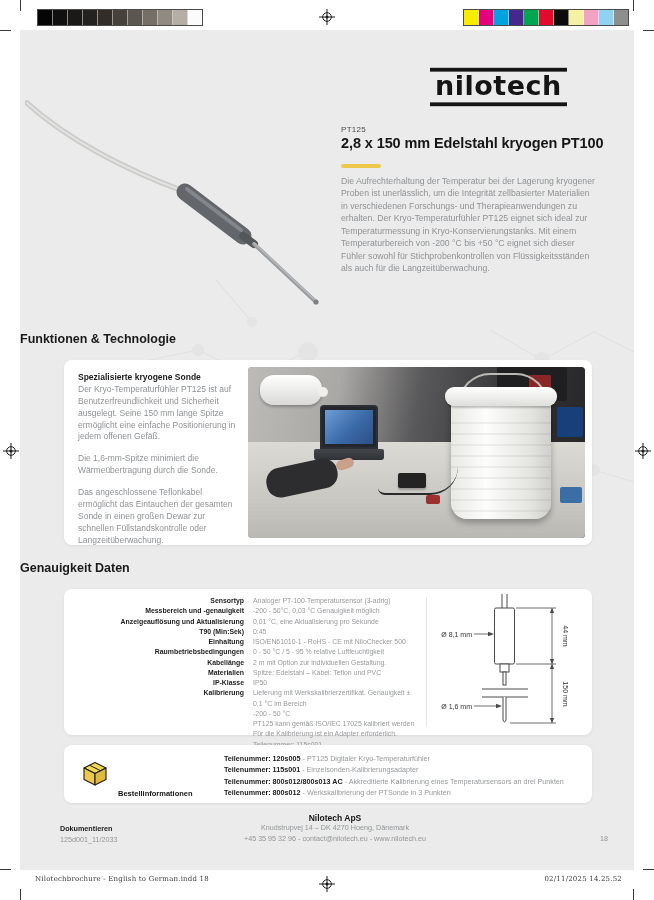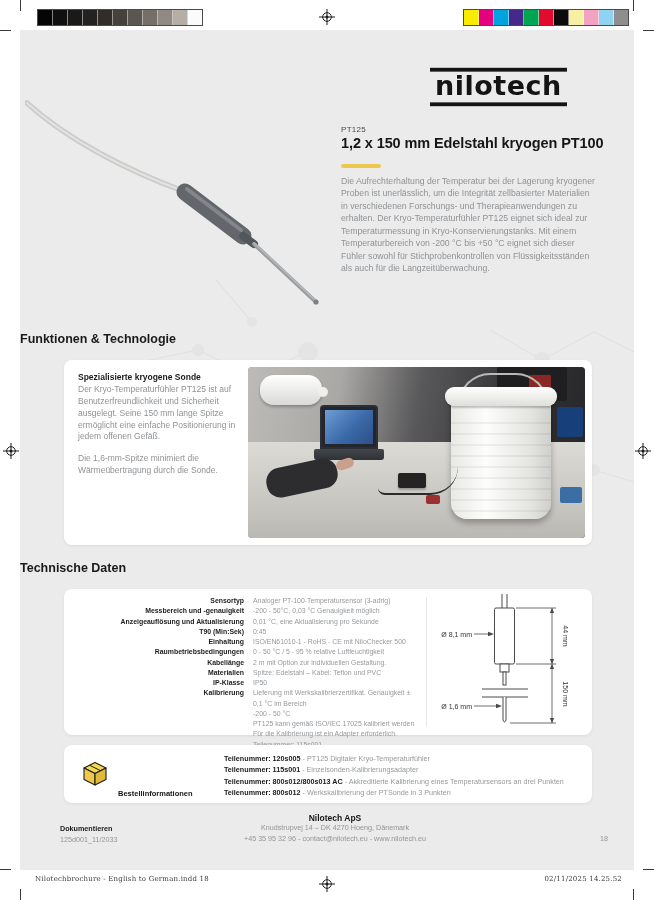--- a/index.html
+++ b/index.html
@@ -183,30 +183,31 @@
     <line x1="162" y1="114" x2="216" y2="155" stroke="#83878b" stroke-width="4" stroke-linecap="round"></line>
     <line x1="218" y1="161" x2="229" y2="169" stroke="#53565a" stroke-width="8" stroke-linecap="round"></line>
     <line x1="229" y1="169" x2="291" y2="227" stroke="#9b9ea1" stroke-width="4" stroke-linecap="round"></line>
     <line x1="229" y1="168" x2="290" y2="225" stroke="#b7babd" stroke-width="1.4" stroke-linecap="round"></line>
     <circle cx="291" cy="227" r="2.6" fill="#7d8083"></circle>
   </svg>
 
   <div class="logo">nilotech</div>
 
   <div class="prod-code">PT125</div>
-  <div class="prod-title">1,2 x 150 mm Edelstahl kryogen PT100</div>
+  <div class="prod-title">2,8 x 150 mm Edelstahl kryogen PT100</div>
   <div class="accentline" style="background: rgb(236, 201, 75);"></div>
   <div class="prod-desc">Die Aufrechterhaltung der Temperatur bei der Lagerung kryogener Proben ist unerlässlich, um die Integrität zellbasierter Materialien in verschiedenen Forschungs- und Therapieanwendungen zu erhalten. Der Kryo-Temperaturfühler PT125 eignet sich ideal zur Temperaturmessung in Kryo-Konservierungstanks. Mit einem Temperaturbereich von -200 °C bis +50 °C eignet sich dieser Fühler sowohl für Stichprobenkontrollen von Flüssigkeitsständen als auch für die Langzeitüberwachung.</div>
 
   <div class="h-section h-feat">Funktionen &amp; Technologie</div>
   <div class="whitebox box-feat">
     <div class="feat-text">
       <p><span class="ft-title">Spezialisierte kryogene Sonde</span><br>
       <span>Der Kryo-Temperaturfühler PT125 ist auf Benutzerfreundlichkeit und Sicherheit ausgelegt. Seine 150 mm lange Spitze ermöglicht eine einfache Positionierung in jedem offenen Gefäß.</span></p>
       <p>Die 1,6-mm-Spitze minimiert die Wärmeübertragung durch die Sonde.</p>
+      <p>Das angeschlossene Teflonkabel ermöglicht das Eintauchen der gesamten Sonde in einen großen Dewar zur schnellen Füllstandskontrolle oder Langzeitüberwachung.</p>
     </div>
     <div class="photo">
       <div class="ph ph-wall"></div>
       <div class="ph ph-shelf1"></div>
       <div class="ph ph-shelf3"></div>
       <div class="ph ph-bench"></div>
       <div class="ph ph-shelf2"></div>
       <div class="ph ph-towel"></div>
       <div class="ph ph-handlewire"></div>
       <div class="ph ph-bucket"></div>
@@ -215,21 +216,21 @@
       <div class="ph ph-base"></div>
       <div class="ph ph-arm"></div>
       <div class="ph ph-hand"></div>
       <div class="ph ph-cable"></div>
       <div class="ph ph-iface"></div>
       <div class="ph ph-blue"></div>
       <div class="ph ph-red"></div>
     </div>
   </div>
 
-  <div class="h-section h-tech">Technische Daten</div>
+  <div class="h-section h-tech">Genauigkeit Daten</div>
   <div class="whitebox box-tech">
     <div class="techtable">
         <div class="trow">
           <div class="tlabel">Sensortyp</div>
           <div class="tvalue">Analoger PT-100-Temperatursensor (3-adrig)</div>
         </div>
         <div class="trow">
           <div class="tlabel">Messbereich und -genauigkeit</div>
           <div class="tvalue">-200 - 50°C, 0,03 °C Genauigkeit möglich</div>
         </div>

